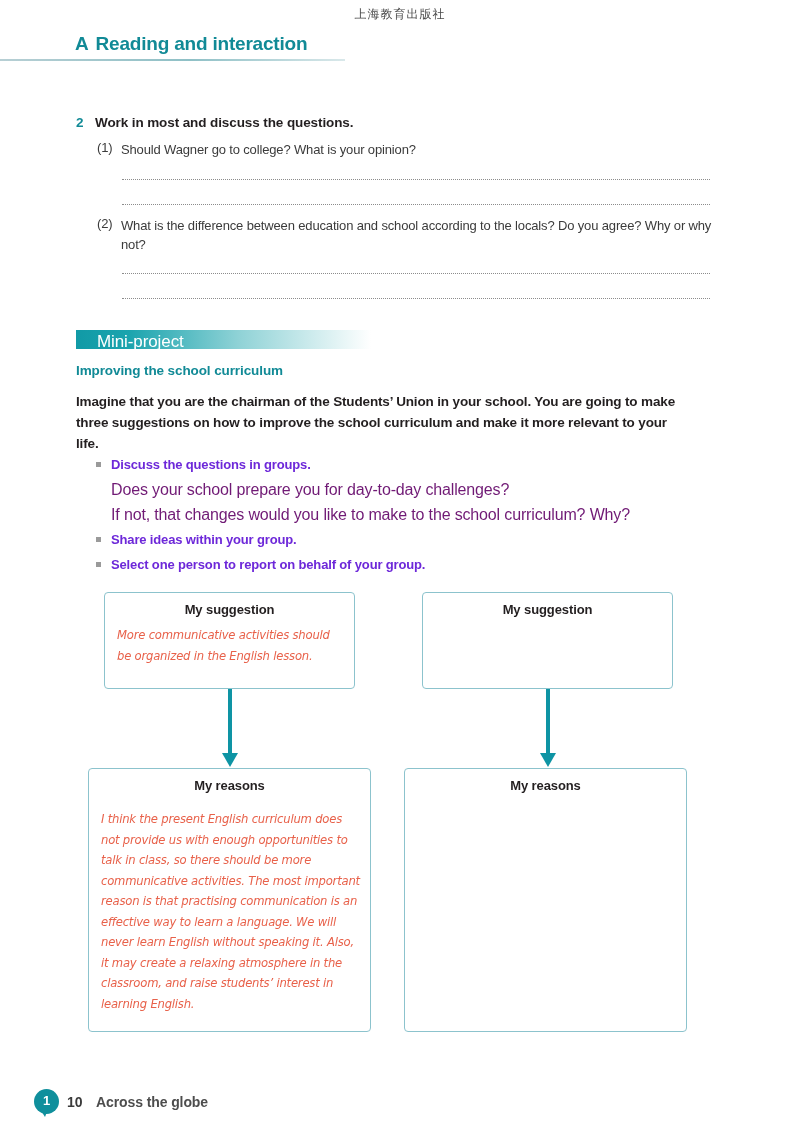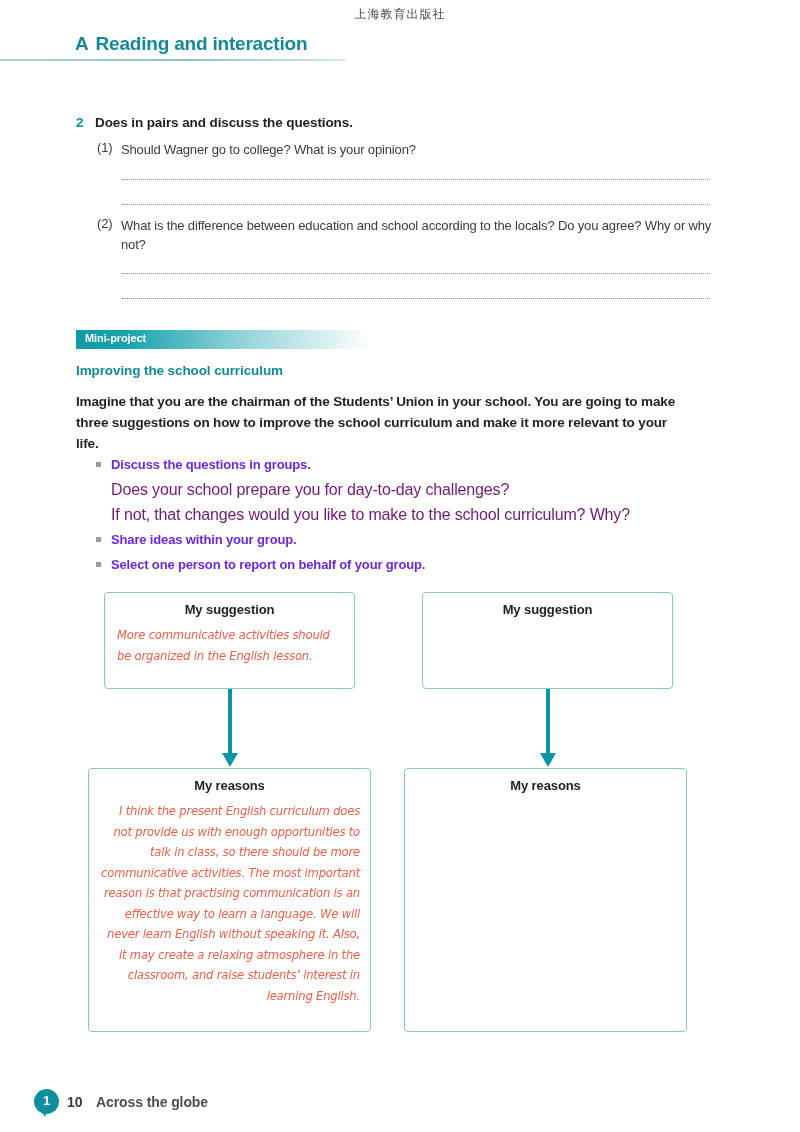--- a/index.html
+++ b/index.html
@@ -115,25 +115,25 @@
   .mini-band {
     position: absolute;
     left: 76px;
     top: 330px;
     width: 295px;
     height: 19px;
     background: linear-gradient(to right, #119aa6 0%, #1ba4ae 18%, #8fd2d6 55%, #ffffff 100%);
   }
   .mini-band span {
     position: absolute;
-    left: 9px;
+    left: 21px;
     top: 2px;
     color: #ffffff;
-    font-size: 11px;
-    font-weight: bold;
+    font-size: 17px;
+    font-weight: normal;
     letter-spacing: -0.1px;
   }
   .mini-subtitle {
     position: absolute;
     left: 76px;
     top: 363px;
     font-size: 13.5px;
     font-weight: bold;
     color: #118a96;
     letter-spacing: -0.1px;
@@ -213,21 +213,21 @@
     letter-spacing: -0.2px;
     font-style: italic;
   }
 
   .box-sug-left   { left: 104px; top: 592px;  width: 251px; height: 97px; }
   .box-sug-right  { left: 422px; top: 592px;  width: 251px; height: 97px; }
   .box-res-left   { left: 88px;  top: 768px;  width: 283px; height: 264px; }
   .box-res-right  { left: 404px; top: 768px;  width: 283px; height: 264px; }
 
   .box-sug-left .hand  { top: 32px; }
-  .box-res-left .hand  { top: 32px; text-align: right; }
+  .box-res-left .hand  { top: 40px; }
 
   
   .arrow {
     position: absolute;
     width: 18px;
   }
   .arrow .shaft {
     position: absolute;
     left: 7px;
     top: 0;
@@ -302,21 +302,21 @@
 <div class="publisher">上海教育出版社</div>
 
 <div class="section-head">
   <div class="rule"></div>
   <div class="title">
     <span class="letter">A</span><span>Reading and interaction</span>
   </div>
 </div>
 
 <div class="ex-num">2</div>
-<div class="ex-title">Does in pairs and discuss the questions.</div>
+<div class="ex-title">Work in most and discuss the questions.</div>
 
 <div class="q-label q1-label">(1)</div>
 <div class="q-text q1-text">Should Wagner go to college? What is your opinion?</div>
 <div class="dotline dl1"></div>
 <div class="dotline dl2"></div>
 
 <div class="q-label q2-label">(2)</div>
 <div class="q-text q2-text">What is the difference between education and school according to the locals? Do you agree? Why or why not?</div>
 <div class="dotline dl3"></div>
 <div class="dotline dl4"></div>

